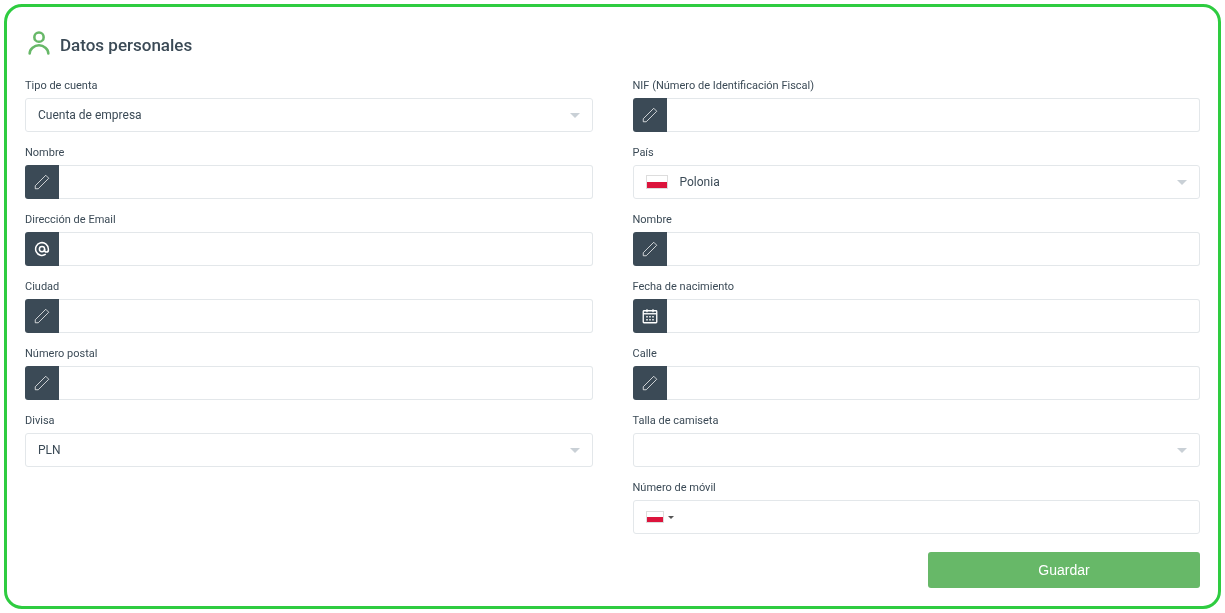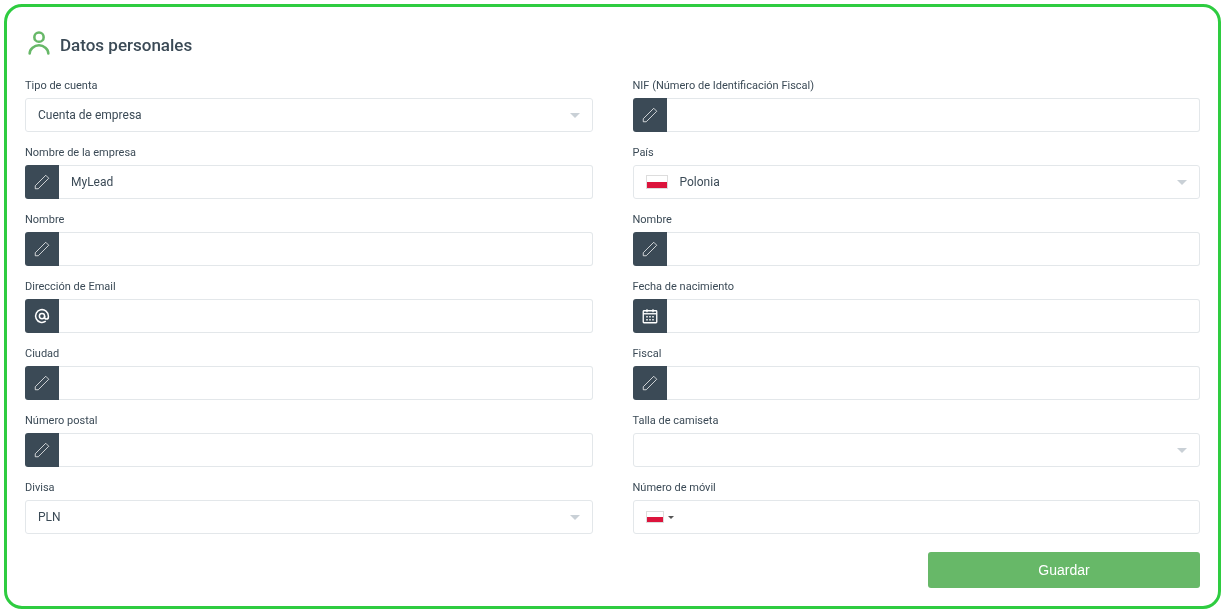--- a/index.html
+++ b/index.html
@@ -136,33 +136,20 @@
     <div class="col">
 
       <div class="field">
         <span class="label">Tipo de cuenta</span>
         <div class="select-look">
           <span class="select-text">Cuenta de empresa</span>
           <span class="chev"></span>
         </div>
       </div>
 
-      <div class="field">
-        <span class="label">Nombre de la empresa</span>
-        <div class="input-row">
-          <span class="icon-box">
-            <svg viewBox="0 0 24 24">
-                <path d="M17 3l4 4L7 21H3v-4L17 3z"></path>
-              </svg>
-          </span>
-          <div class="plain-input withicon">
-            <span class="in-text">MyLead</span>
-          </div>
-        </div>
-      </div>
 
       <div class="field">
         <span class="label">Nombre</span>
         <div class="input-row">
           <span class="icon-box">
             <svg viewBox="0 0 24 24">
                 <path d="M17 3l4 4L7 21H3v-4L17 3z"></path>
               </svg>
           </span>
           <div class="plain-input withicon">
@@ -282,21 +269,21 @@
                 <line x1="15" y1="17" x2="17" y2="17"></line>
               </svg>
           </span>
           <div class="plain-input withicon">
             <span class="in-text"></span>
           </div>
         </div>
       </div>
 
       <div class="field">
-        <span class="label">Fiscal</span>
+        <span class="label">Calle</span>
         <div class="input-row">
           <span class="icon-box">
             <svg viewBox="0 0 24 24">
                 <path d="M17 3l4 4L7 21H3v-4L17 3z"></path>
               </svg>
           </span>
           <div class="plain-input withicon">
             <span class="in-text"></span>
           </div>
         </div>

